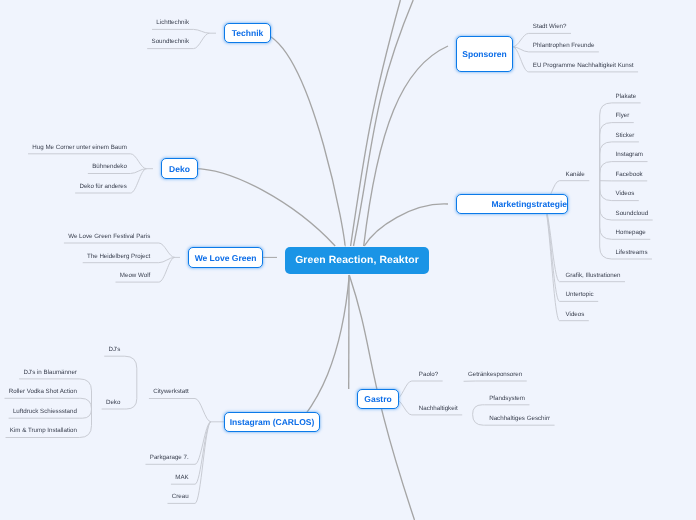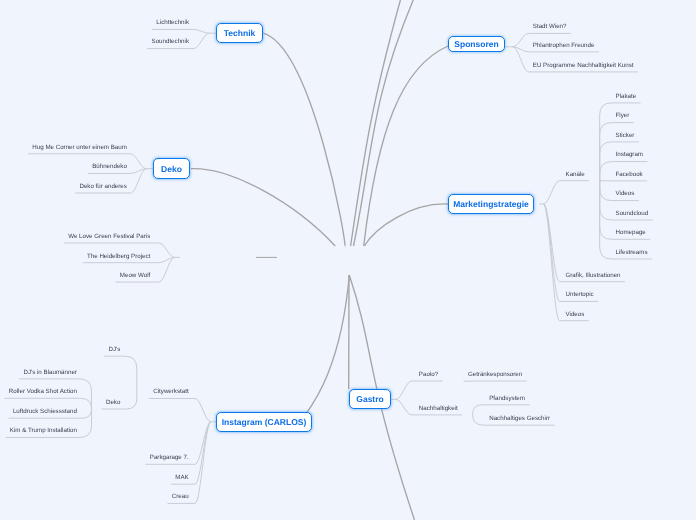--- a/index.html
+++ b/index.html
@@ -2,21 +2,21 @@
 <html><head>
 <meta charset="utf-8">
 <title>Mindmap</title>
 <style>
   html,body{margin:0;padding:0;}
   body{width:696px;height:520px;background:#f0f4fd;overflow:hidden;
        font-family:"Liberation Sans",sans-serif;-webkit-font-smoothing:antialiased;text-rendering:geometricPrecision;}
   #stage{position:relative;width:696px;height:520px;background:#f0f4fd;}
   svg#links{position:absolute;left:0;top:0;width:696px;height:520px;}
   .node{position:absolute;box-sizing:border-box;display:flex;align-items:center;
-        justify-content:center;white-space:nowrap;border-radius:5px;}
+        justify-content:center;white-space:nowrap;border-radius:5px;margin-left:8px;}
   .central{background:#1c9ae8;color:#fff;font-weight:700;font-size:10.4px;letter-spacing:0.01em;}
   .topic{background:#fff;border:1.4px solid #0b7ae9;color:#0d6ee8;font-weight:700;font-size:8.5px;
         box-shadow:0 0 2.4px 0.7px rgba(64,150,240,0.45);}
   .sub{position:absolute;white-space:nowrap;font-size:6.2px;color:#3a4050;line-height:1;}
 </style>
 </head>
 <body>
 
 <div id="stage">
   <svg id="links" viewBox="0 0 696 520">
@@ -109,36 +109,42 @@
       <path d="M 611.70 200.6 L 638.81 200.6" fill="none" stroke="#c9ccd4" stroke-width="1"></path>
       <path d="M 611.70 220 L 652.69 220" fill="none" stroke="#c9ccd4" stroke-width="1"></path>
       <path d="M 611.70 239.3 L 650.28 239.3" fill="none" stroke="#c9ccd4" stroke-width="1"></path>
       <path d="M 611.70 259 L 651.98 259" fill="none" stroke="#c9ccd4" stroke-width="1"></path>
       <path d="M 411.80 381 L 442.63 381" fill="none" stroke="#c9ccd4" stroke-width="1"></path>
       <path d="M 411.80 414.9 L 462.23 414.9" fill="none" stroke="#c9ccd4" stroke-width="1"></path>
       <path d="M 475.60 381 L 526.76 381" fill="none" stroke="#c9ccd4" stroke-width="1"></path>
       <path d="M 484.60 404.8 L 529.47 404.8" fill="none" stroke="#c9ccd4" stroke-width="1"></path>
       <path d="M 484.60 425.2 L 554.58 425.2" fill="none" stroke="#c9ccd4" stroke-width="1"></path>
     </svg>
+<div class="node central" style="left: 277px; top: 247px; width: 144px; height: 27px; background: rgb(26, 148, 230); color: rgb(255, 255, 255);">
+      <span>Green Reaction, Reaktor</span>
+    </div>
     <div class="node topic" style="left: 216px; top: 23px; width: 47px; height: 20px; border-color: rgb(11, 122, 233); color: rgb(13, 110, 232); background: rgb(255, 255, 255);">
       <span>Technik</span>
     </div>
     <div class="node topic" style="left: 153px; top: 158px; width: 37px; height: 21px; border-color: rgb(11, 122, 233); color: rgb(13, 110, 232); background: rgb(255, 255, 255);">
       <span>Deko</span>
+    </div>
+    <div class="node topic" style="left: 180px; top: 247px; width: 75px; height: 21px; border-color: rgb(11, 122, 233); color: rgb(13, 110, 232); background: rgb(255, 255, 255);">
+      <span>We Love Green</span>
     </div>
     <div class="node topic" style="left: 216px; top: 412px; width: 96px; height: 20px; border-color: rgb(11, 122, 233); color: rgb(13, 110, 232); background: rgb(255, 255, 255);">
       <span>Instagram (CARLOS)</span>
     </div>
     <div class="node topic" style="left: 349px; top: 389px; width: 42px; height: 20px; border-color: rgb(11, 122, 233); color: rgb(13, 110, 232); background: rgb(255, 255, 255); text-align: right;">
       <span>Gastro</span>
     </div>
-    <div class="node topic" style="left: 448px; top: 194px; width: 86px; height: 20px; border-color: rgb(11, 122, 233); color: rgb(13, 110, 232); background: rgb(255, 255, 255);">
+    <div class="node topic" style="left: 448px; top: 194px; width: 112px; height: 20px; border-color: rgb(11, 122, 233); color: rgb(13, 110, 232); background: rgb(255, 255, 255); justify-content: flex-end;">
       <span>Marketingstrategie</span>
     </div>
-    <div class="node topic" style="left: 448px; top: 36px; width: 57px; height: 16px; border-color: rgb(11, 122, 233); color: rgb(13, 110, 232); background: rgb(255, 255, 255);">
+    <div class="node topic" style="left: 448px; top: 36px; width: 57px; height: 36px; border-color: rgb(11, 122, 233); color: rgb(13, 110, 232); background: rgb(255, 255, 255);">
       <span>Sponsoren</span>
     </div>
     <div class="sub" style="right: 507px; top: 20.2px; text-align: right; color: rgb(59, 65, 80);"><span>Lichttechnik</span></div>
     <div class="sub" style="right: 507px; top: 39.4px; text-align: right; color: rgb(59, 65, 80);"><span>Soundtechnik</span></div>
     <div class="sub" style="right: 569.1px; top: 144.6px; text-align: right; color: rgb(59, 65, 80);"><span>Hug Me Corner unter einem Baum</span></div>
     <div class="sub" style="right: 569.1px; top: 164.3px; text-align: right; color: rgb(59, 65, 80);"><span>Bühnendeko</span></div>
     <div class="sub" style="right: 569.1px; top: 183.8px; text-align: right; color: rgb(59, 65, 80);"><span>Deko für anderes</span></div>
     <div class="sub" style="right: 545.7px; top: 233.8px; text-align: right; color: rgb(59, 65, 80);"><span>We Love Green Festival Paris</span></div>
     <div class="sub" style="right: 545.7px; top: 253.5px; text-align: right; color: rgb(59, 65, 80);"><span>The Heidelberg Project</span></div>
     <div class="sub" style="right: 545.7px; top: 272.9px; text-align: right; color: rgb(59, 65, 80);"><span>Meow Wolf</span></div>

